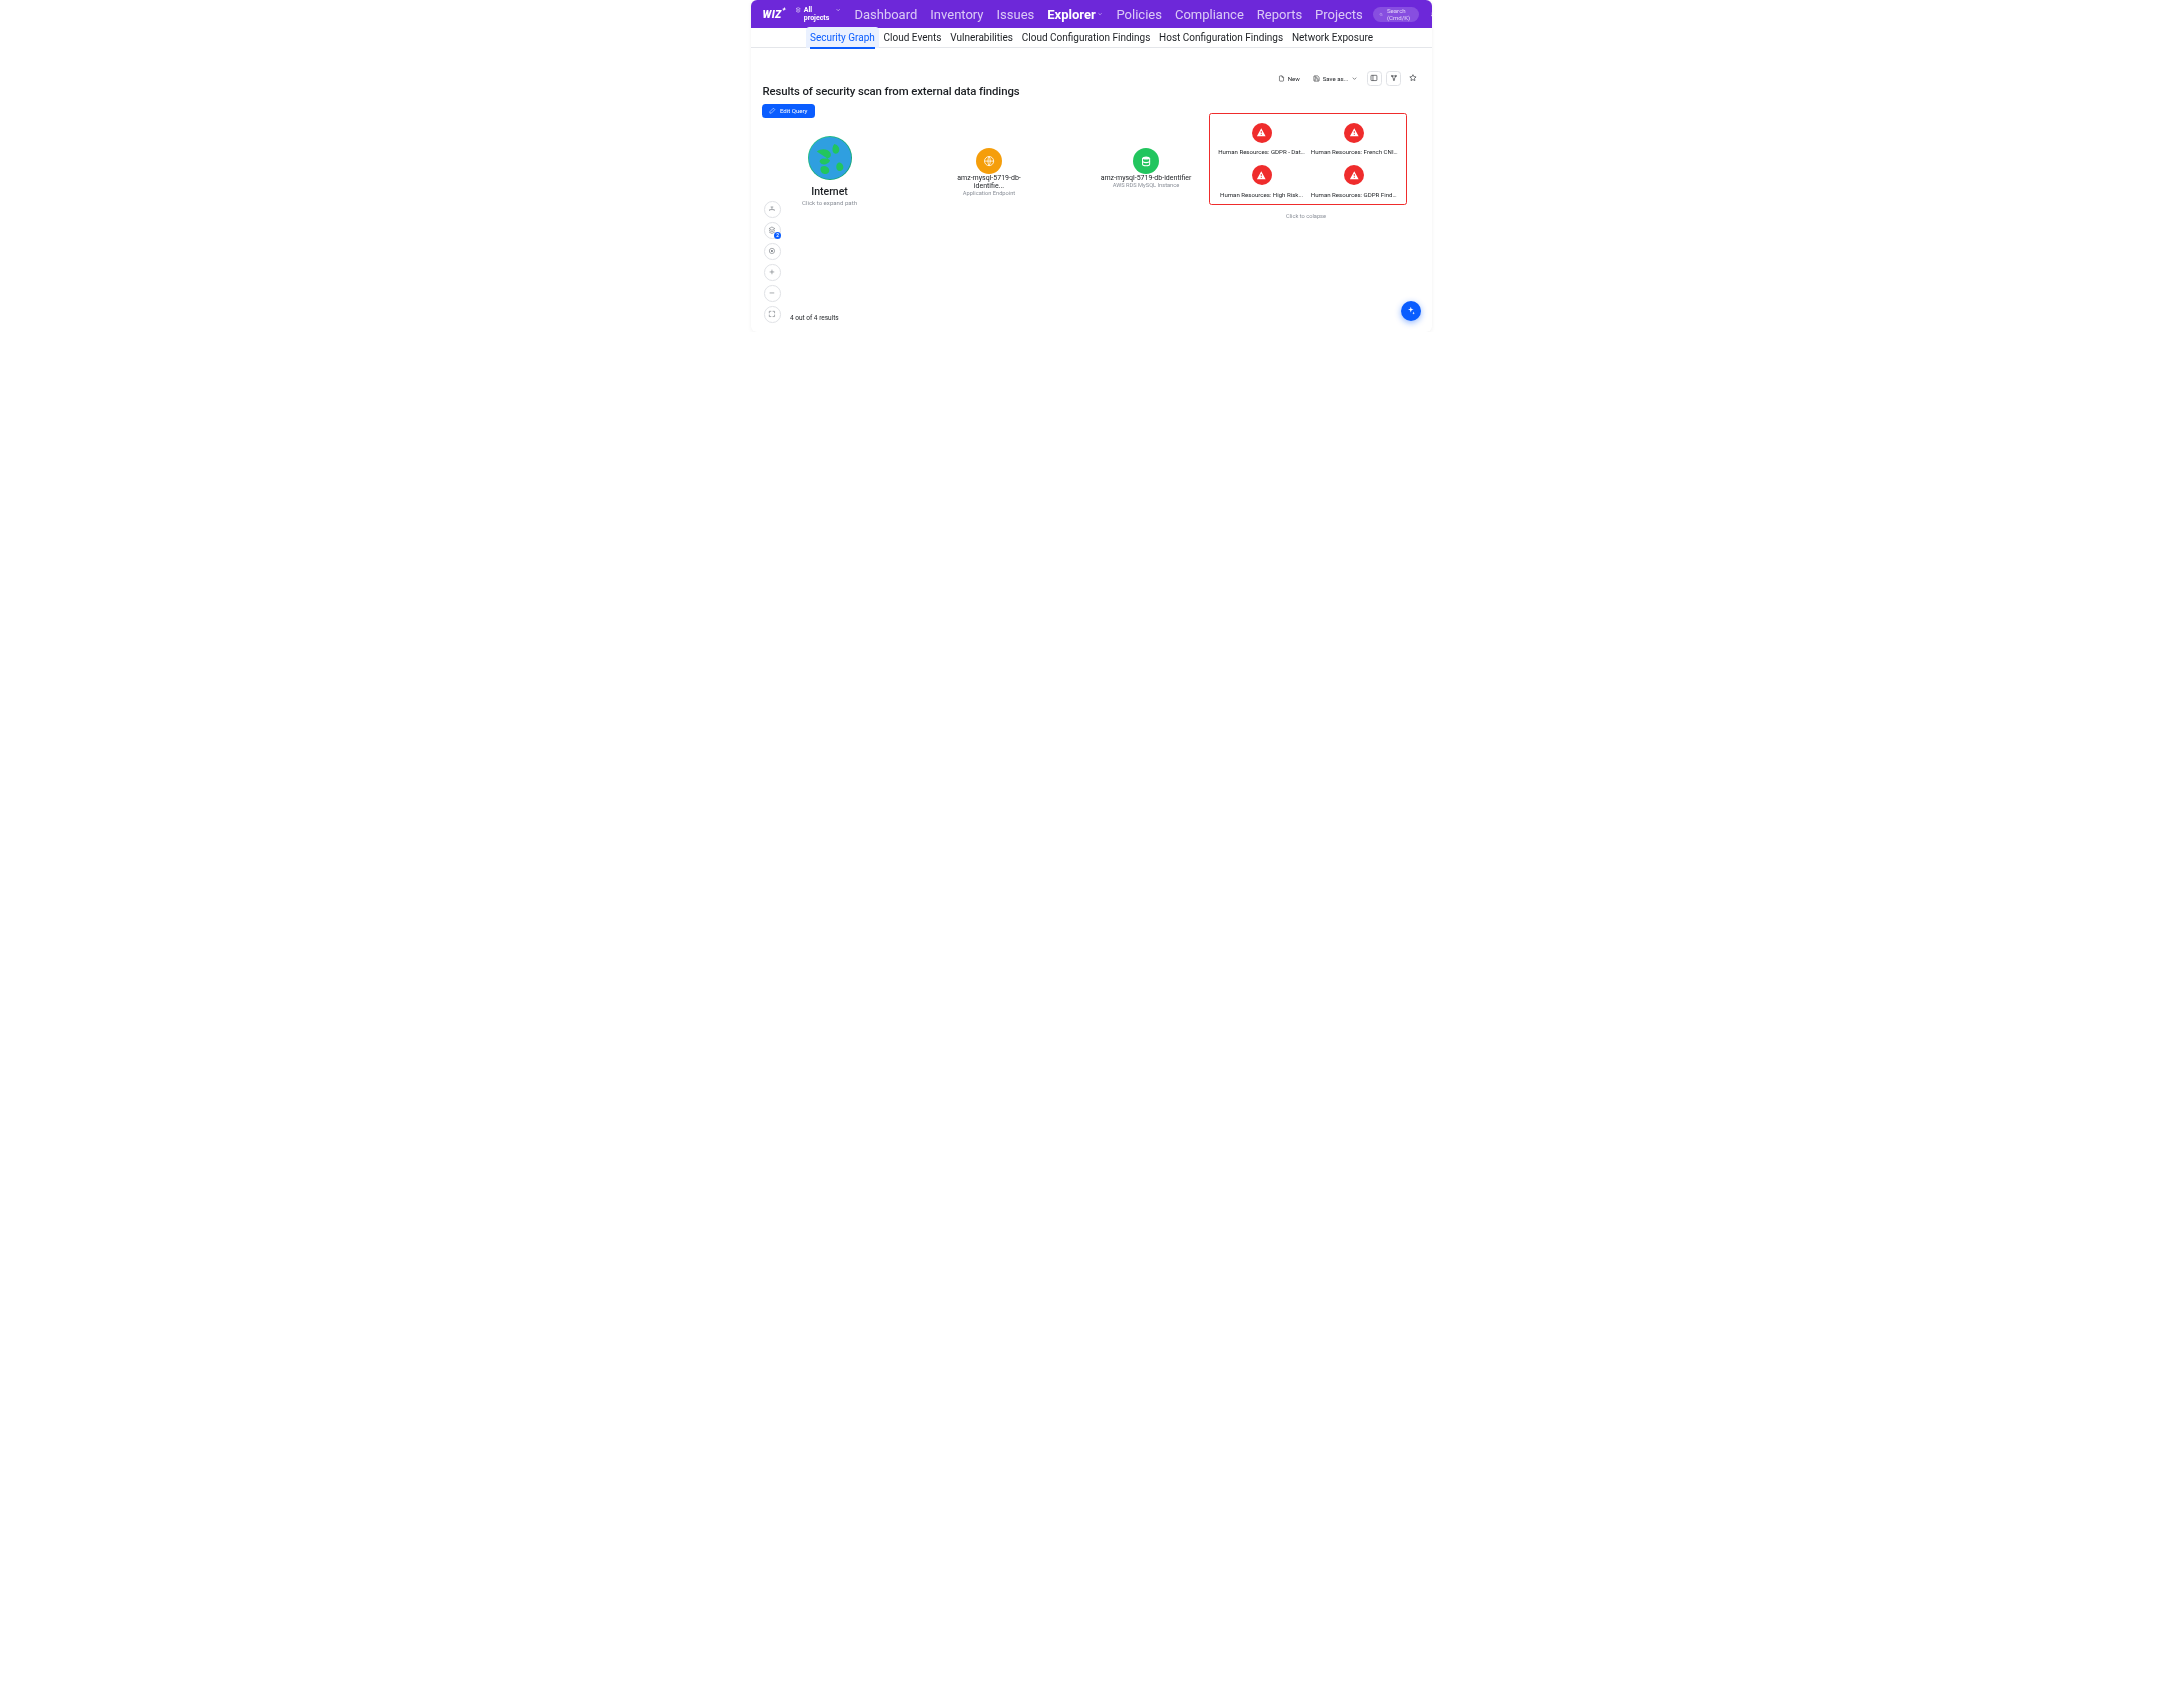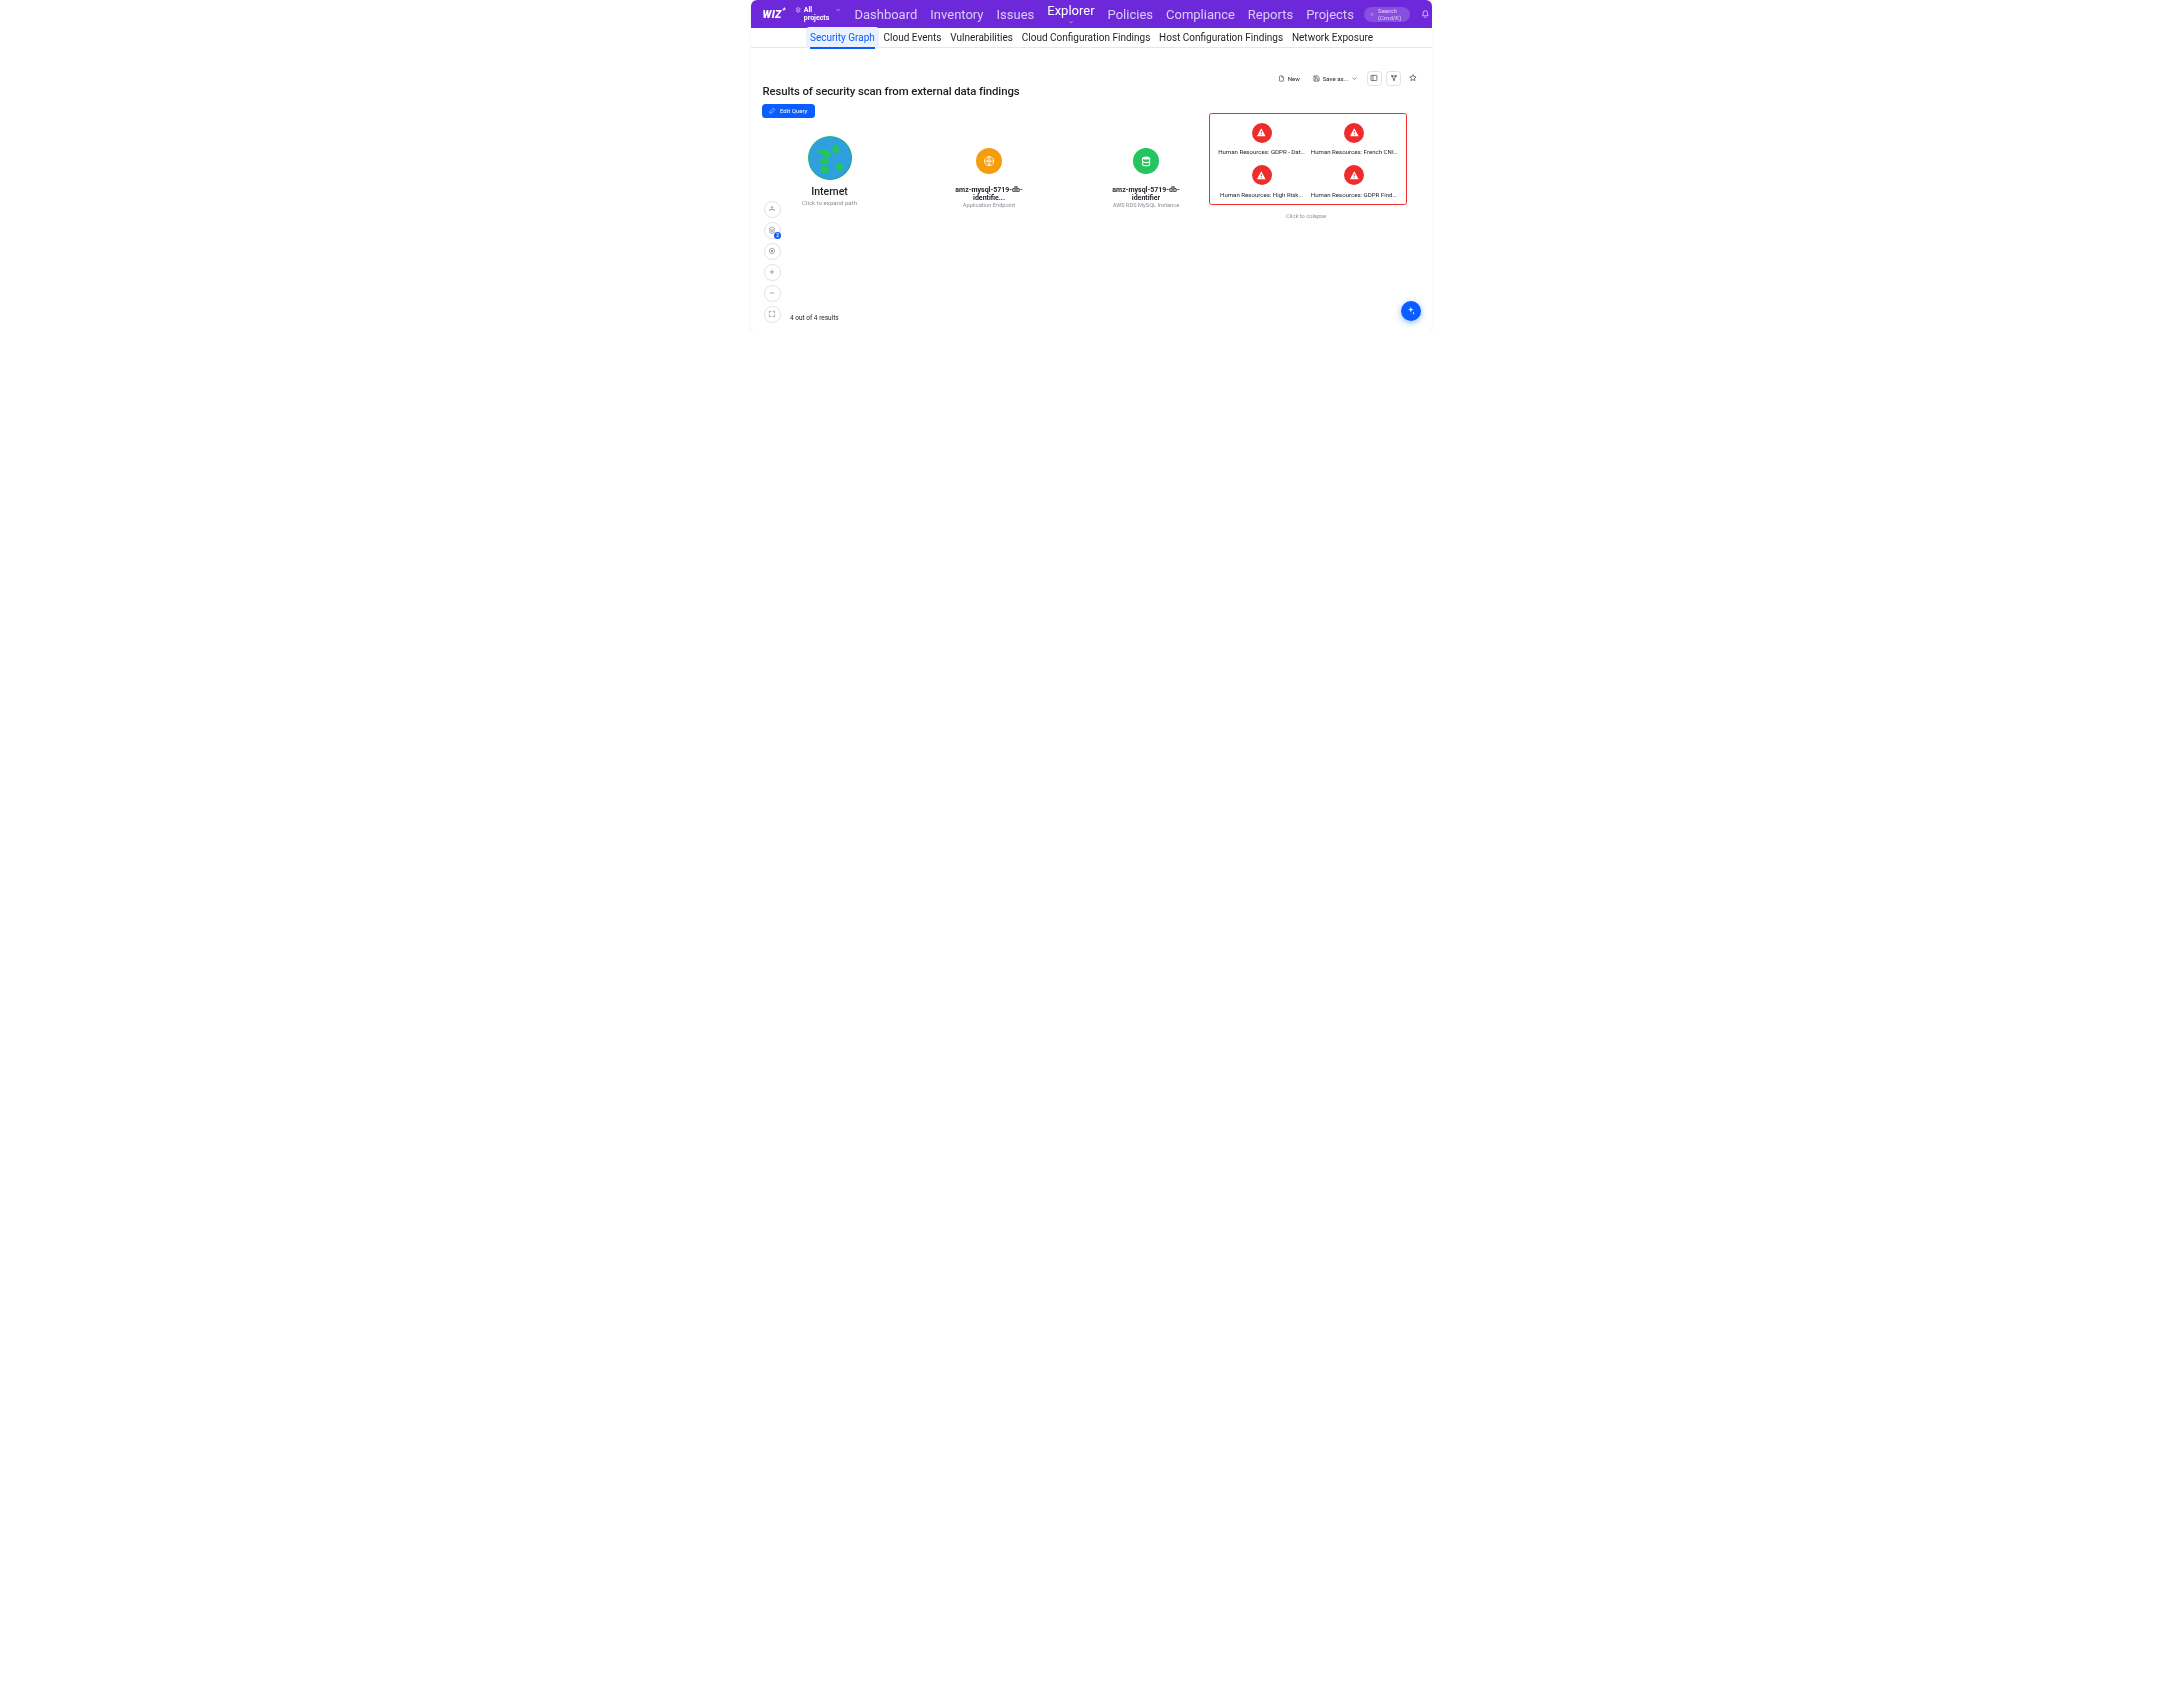--- a/index.html
+++ b/index.html
@@ -7,21 +7,21 @@
 .app { width:681px; height:332px; margin:0 auto; background:#fff; border-radius:6.1px; overflow:hidden; position:relative; box-shadow:0 0.9px 4.4px rgba(0,0,0,.06); }
 
 
 .topbar { height:28px; background:#6d28d9; display:flex; align-items:center; padding:0 11.4px; color:#fff; gap:5.2px; }
 .logo { font-weight:900; font-size:10.5px; letter-spacing:0.4px; font-style:italic; position:relative; }
 .logo .spark { position:absolute; top:-1.7px; right:-4.4px; font-size:5.2px; }
 .proj-sel { display:flex; align-items:flex-start; gap:2.6px; font-weight:700; font-size:7px; margin-left:7.9px; margin-right:7.9px; cursor:pointer; }
 .proj-sel svg { width:7.9px; height:7.9px; }
 .nav-items { display:flex; gap:13px; align-items:center; }
 .nav-item { color:rgba(255,255,255,.75); font-size:13px; cursor:pointer; display:flex; align-items:center; gap:1.7px; }
-.nav-item.active { color:#fff; font-weight:400;flex-direction:column; }
+.nav-item.active { color:#fff; font-weight:700; }
 .spacer { flex:1; }
 .search-box { background:rgba(255,255,255,.18); border-radius:7.9px; height:15px; width:87px; display:flex; align-items:center; padding:0 6.1px; color:rgba(255,255,255,.75); font-size:6.1px; gap:3.5px; }
 .hdr-ico { width:9.6px; height:9.6px; display:flex; align-items:center; justify-content:center; cursor:pointer; margin-left:6.1px; }
 .hdr-ico svg { width:8.7px; height:8.7px; stroke:#fff; fill:none; stroke-width:1.8; }
 
 
 .tabrow { height:20px; border-bottom:0.4px solid #e4e6ea; display:flex; align-items:center; justify-content:center; font-size:10px; }
 .tab { color:#1c1f23; cursor:pointer; padding:5.2px 4.4px; }
 .tab.active { color:#0a5dff; background:#eaf1ff; border-radius:3.5px 3.5px 0 0; position:relative; }
 .tab.active::after { content:""; position:absolute; left:4.4px; right:4.4px; bottom:-0.4px; height:1.3px; background:#0a5dff; }
@@ -41,21 +41,21 @@
 .btn-primary svg { width:7px; height:7px; stroke:#fff; fill:none; stroke-width:1.8; }
 
 
 .canvas { position:absolute; left:0; right:0; top:92px; bottom:0; }
 .canvas svg.edges { position:absolute; inset:0; width:100%; height:100%; pointer-events:none; }
 
 .node { position:absolute; text-align:center; }
 .node .circ { width:44px; height:44px; border-radius:50%; display:flex; align-items:center; justify-content:center; margin:0 auto; }
 .node .lbl1 { font-size:10.5px; font-weight:500; margin-top:5.2px; color:#1c1f23; }
 .node .lbl2 { font-size:6.1px; color:#8a8f98; margin-top:0.9px; }
-.node .lbl-med { font-size:7px; font-weight:700; color:#1c1f23; margin-top:12px; }
+.node .lbl-med { font-size:7px; font-weight:400; color:#1c1f23; margin-top:0; }
 .node .lbl-sub { font-size:5.7px; color:#8a8f98; }
 
 .small .circ { width:26px; height:26px; }
 .small.app-ep .circ { background:#f59e0b; }
 .small.db .circ { background:#22c55e; }
 
 .findings-box { position:absolute; border:1.3px solid #ef2c2c; border-radius:2.6px; padding:8.7px 7.9px 6.1px; display:grid; grid-template-columns:1fr 1fr; row-gap:10.5px; column-gap:5.2px; }
 .finding { text-align:center; cursor:pointer; }
 .finding .ficon { width:20px; height:20px; background:#ef2c2c; border-radius:50%; margin:0 auto 5.2px; display:flex; align-items:center; justify-content:center; }
 .finding .ficon svg { width:10.5px; height:10.5px; fill:#fff; }

